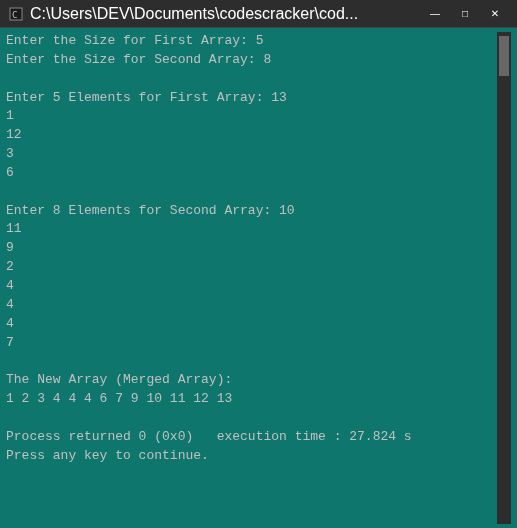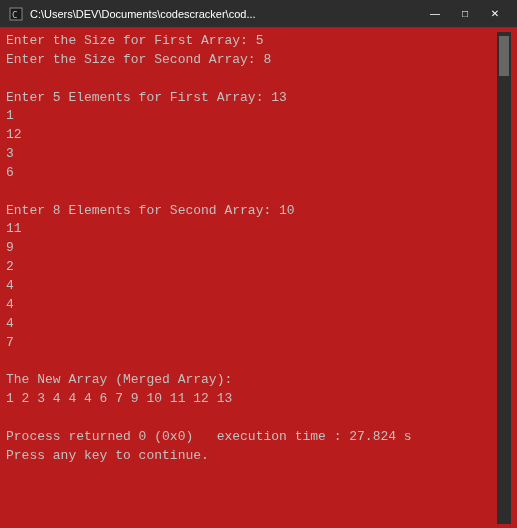--- a/index.html
+++ b/index.html
@@ -32,21 +32,21 @@
       display: flex;
       align-items: center;
       justify-content: center;
     }
     .title-icon svg {
       width: 14px;
       height: 14px;
     }
     .title-text {
       color: #ffffff;
-      font-size: 11px;
+      font-size: 16px;
       font-family: 'Segoe UI', Arial, sans-serif;
       flex: 1;
     }
     .window-controls {
       display: flex;
       gap: 2px;
     }
     .win-btn {
       width: 28px;
       height: 20px;
@@ -54,21 +54,21 @@
       align-items: center;
       justify-content: center;
       color: #ffffff;
       font-size: 10px;
       font-family: 'Segoe UI', Arial, sans-serif;
       cursor: pointer;
       background: transparent;
       border: none;
     }
     .content {
-      background: #b91c1c;
+      background: #0f766e;
       flex: 1;
       padding: 4px 6px;
       overflow: hidden;
       position: relative;
       display: flex;
       gap: 40px;
     }
     .terminal-text {
       color: #c0c0c0;
       font-size: 13px;

